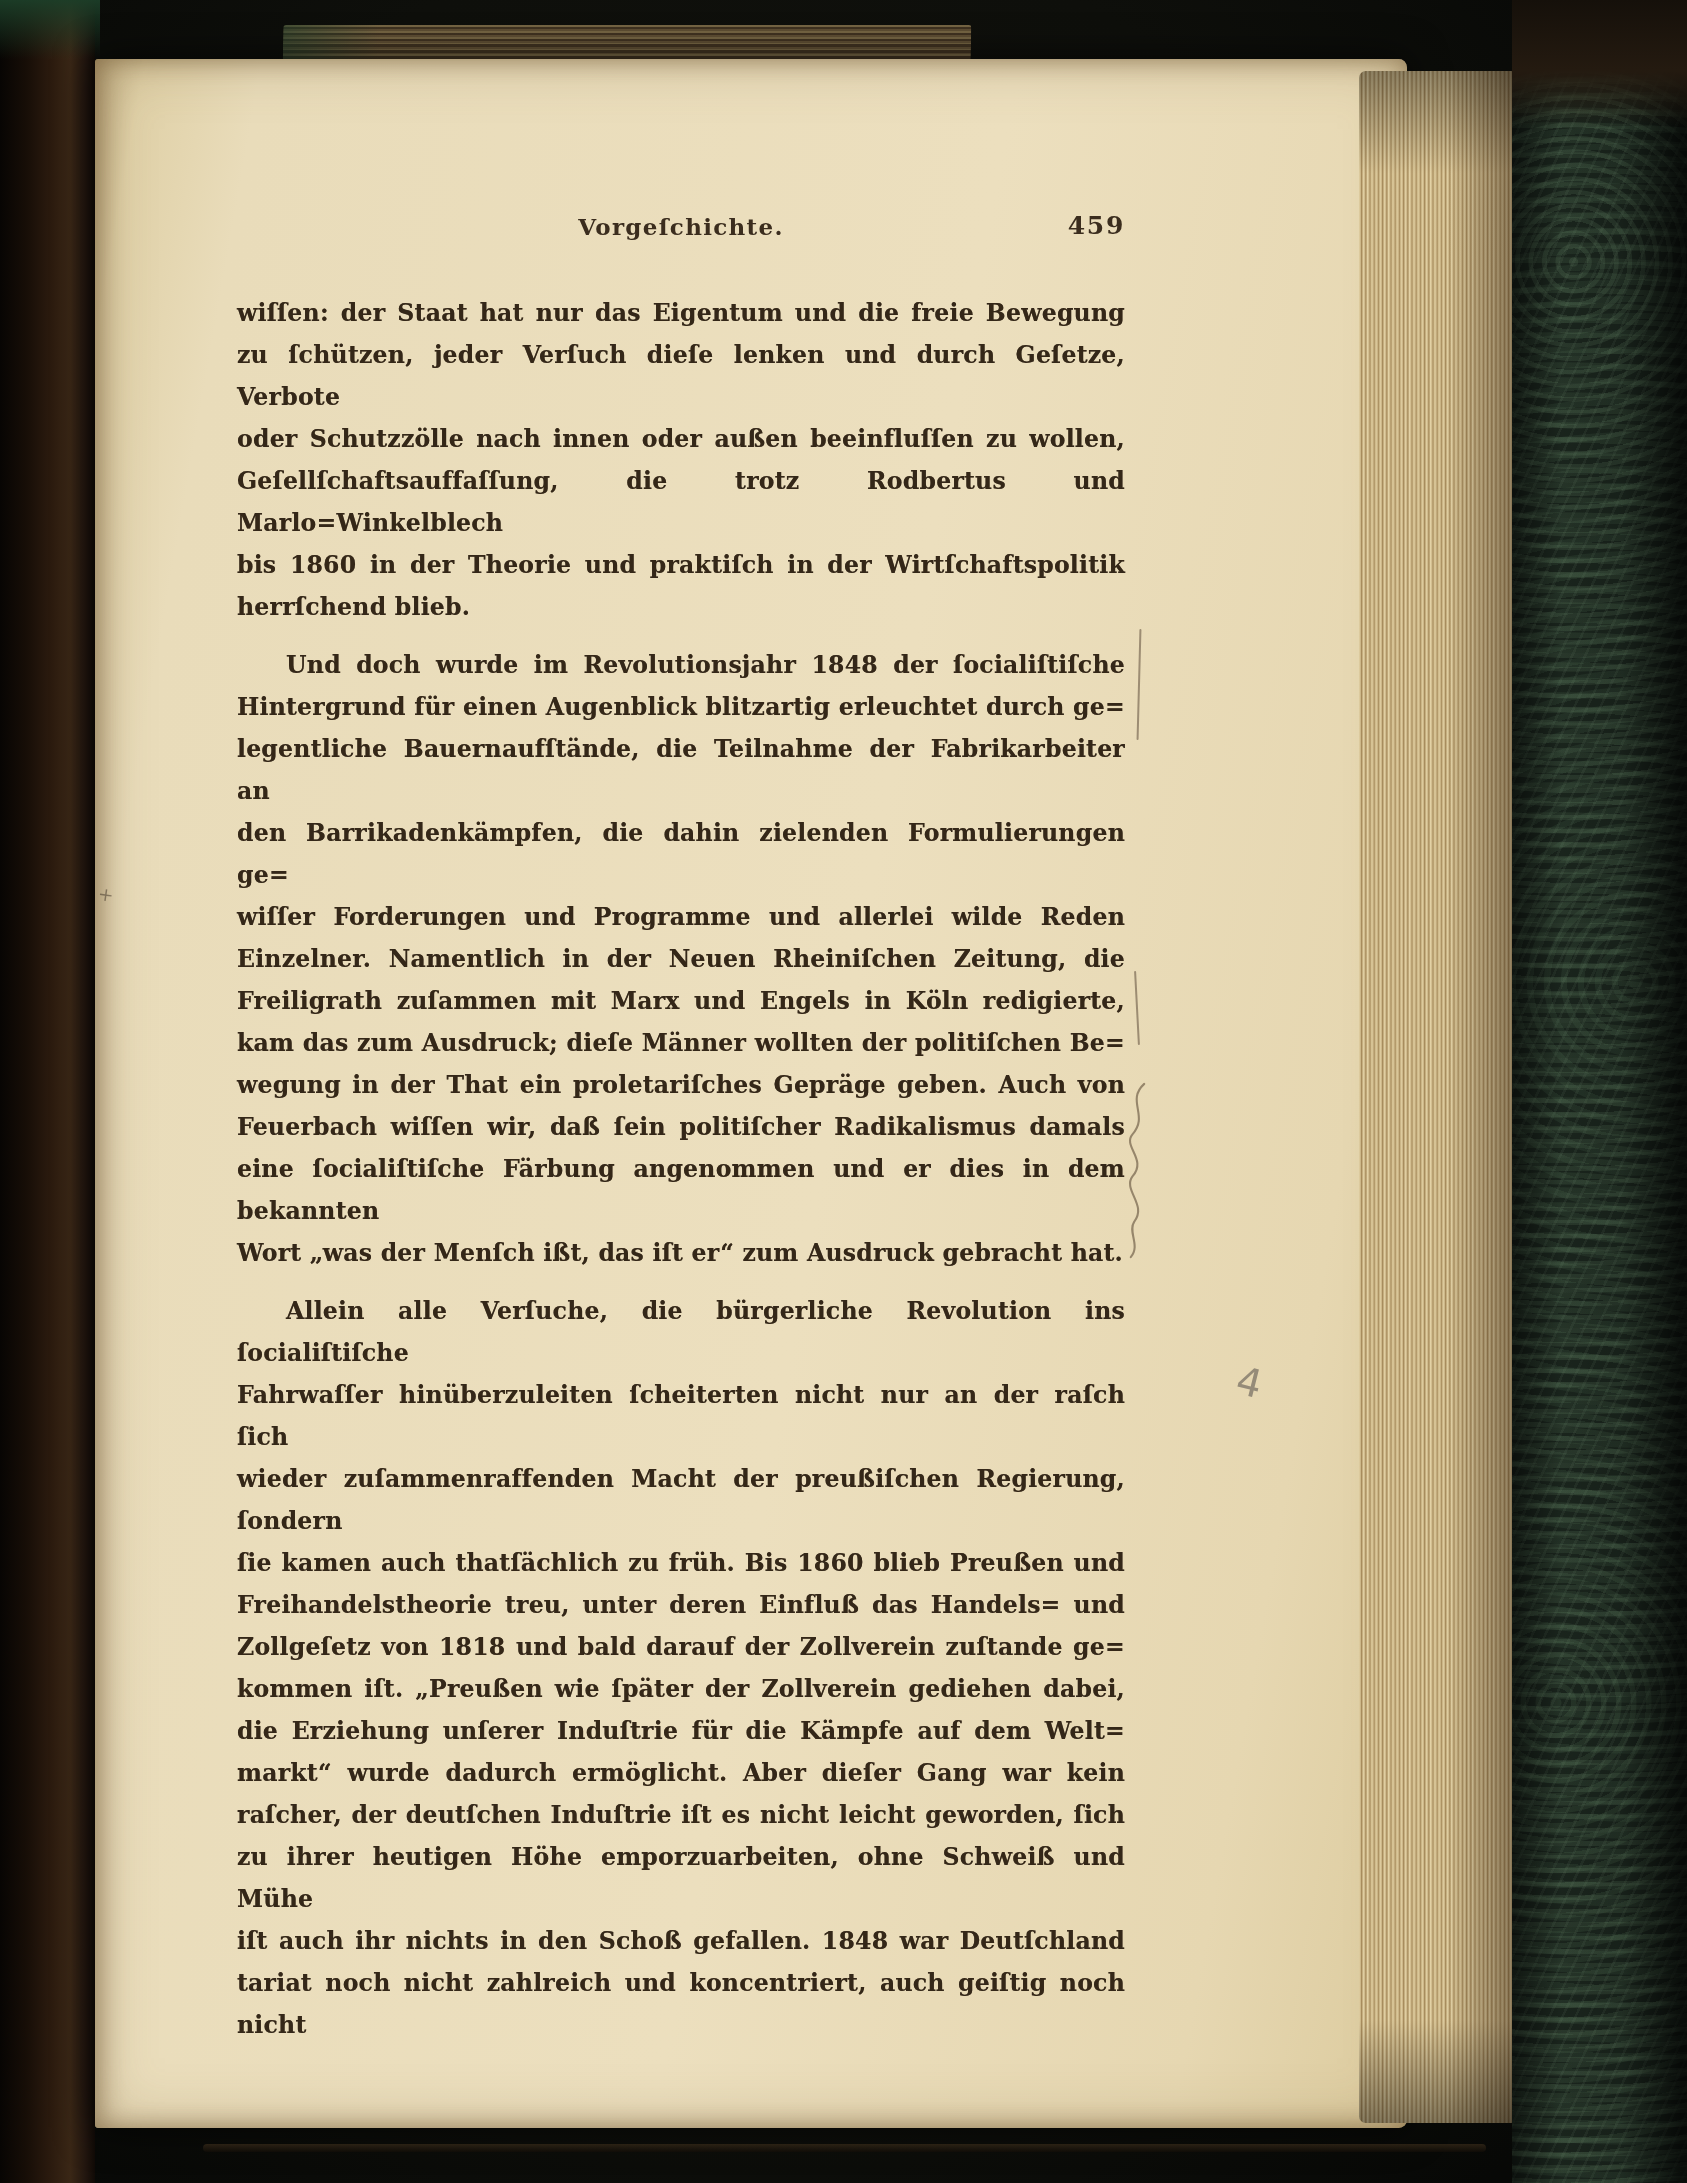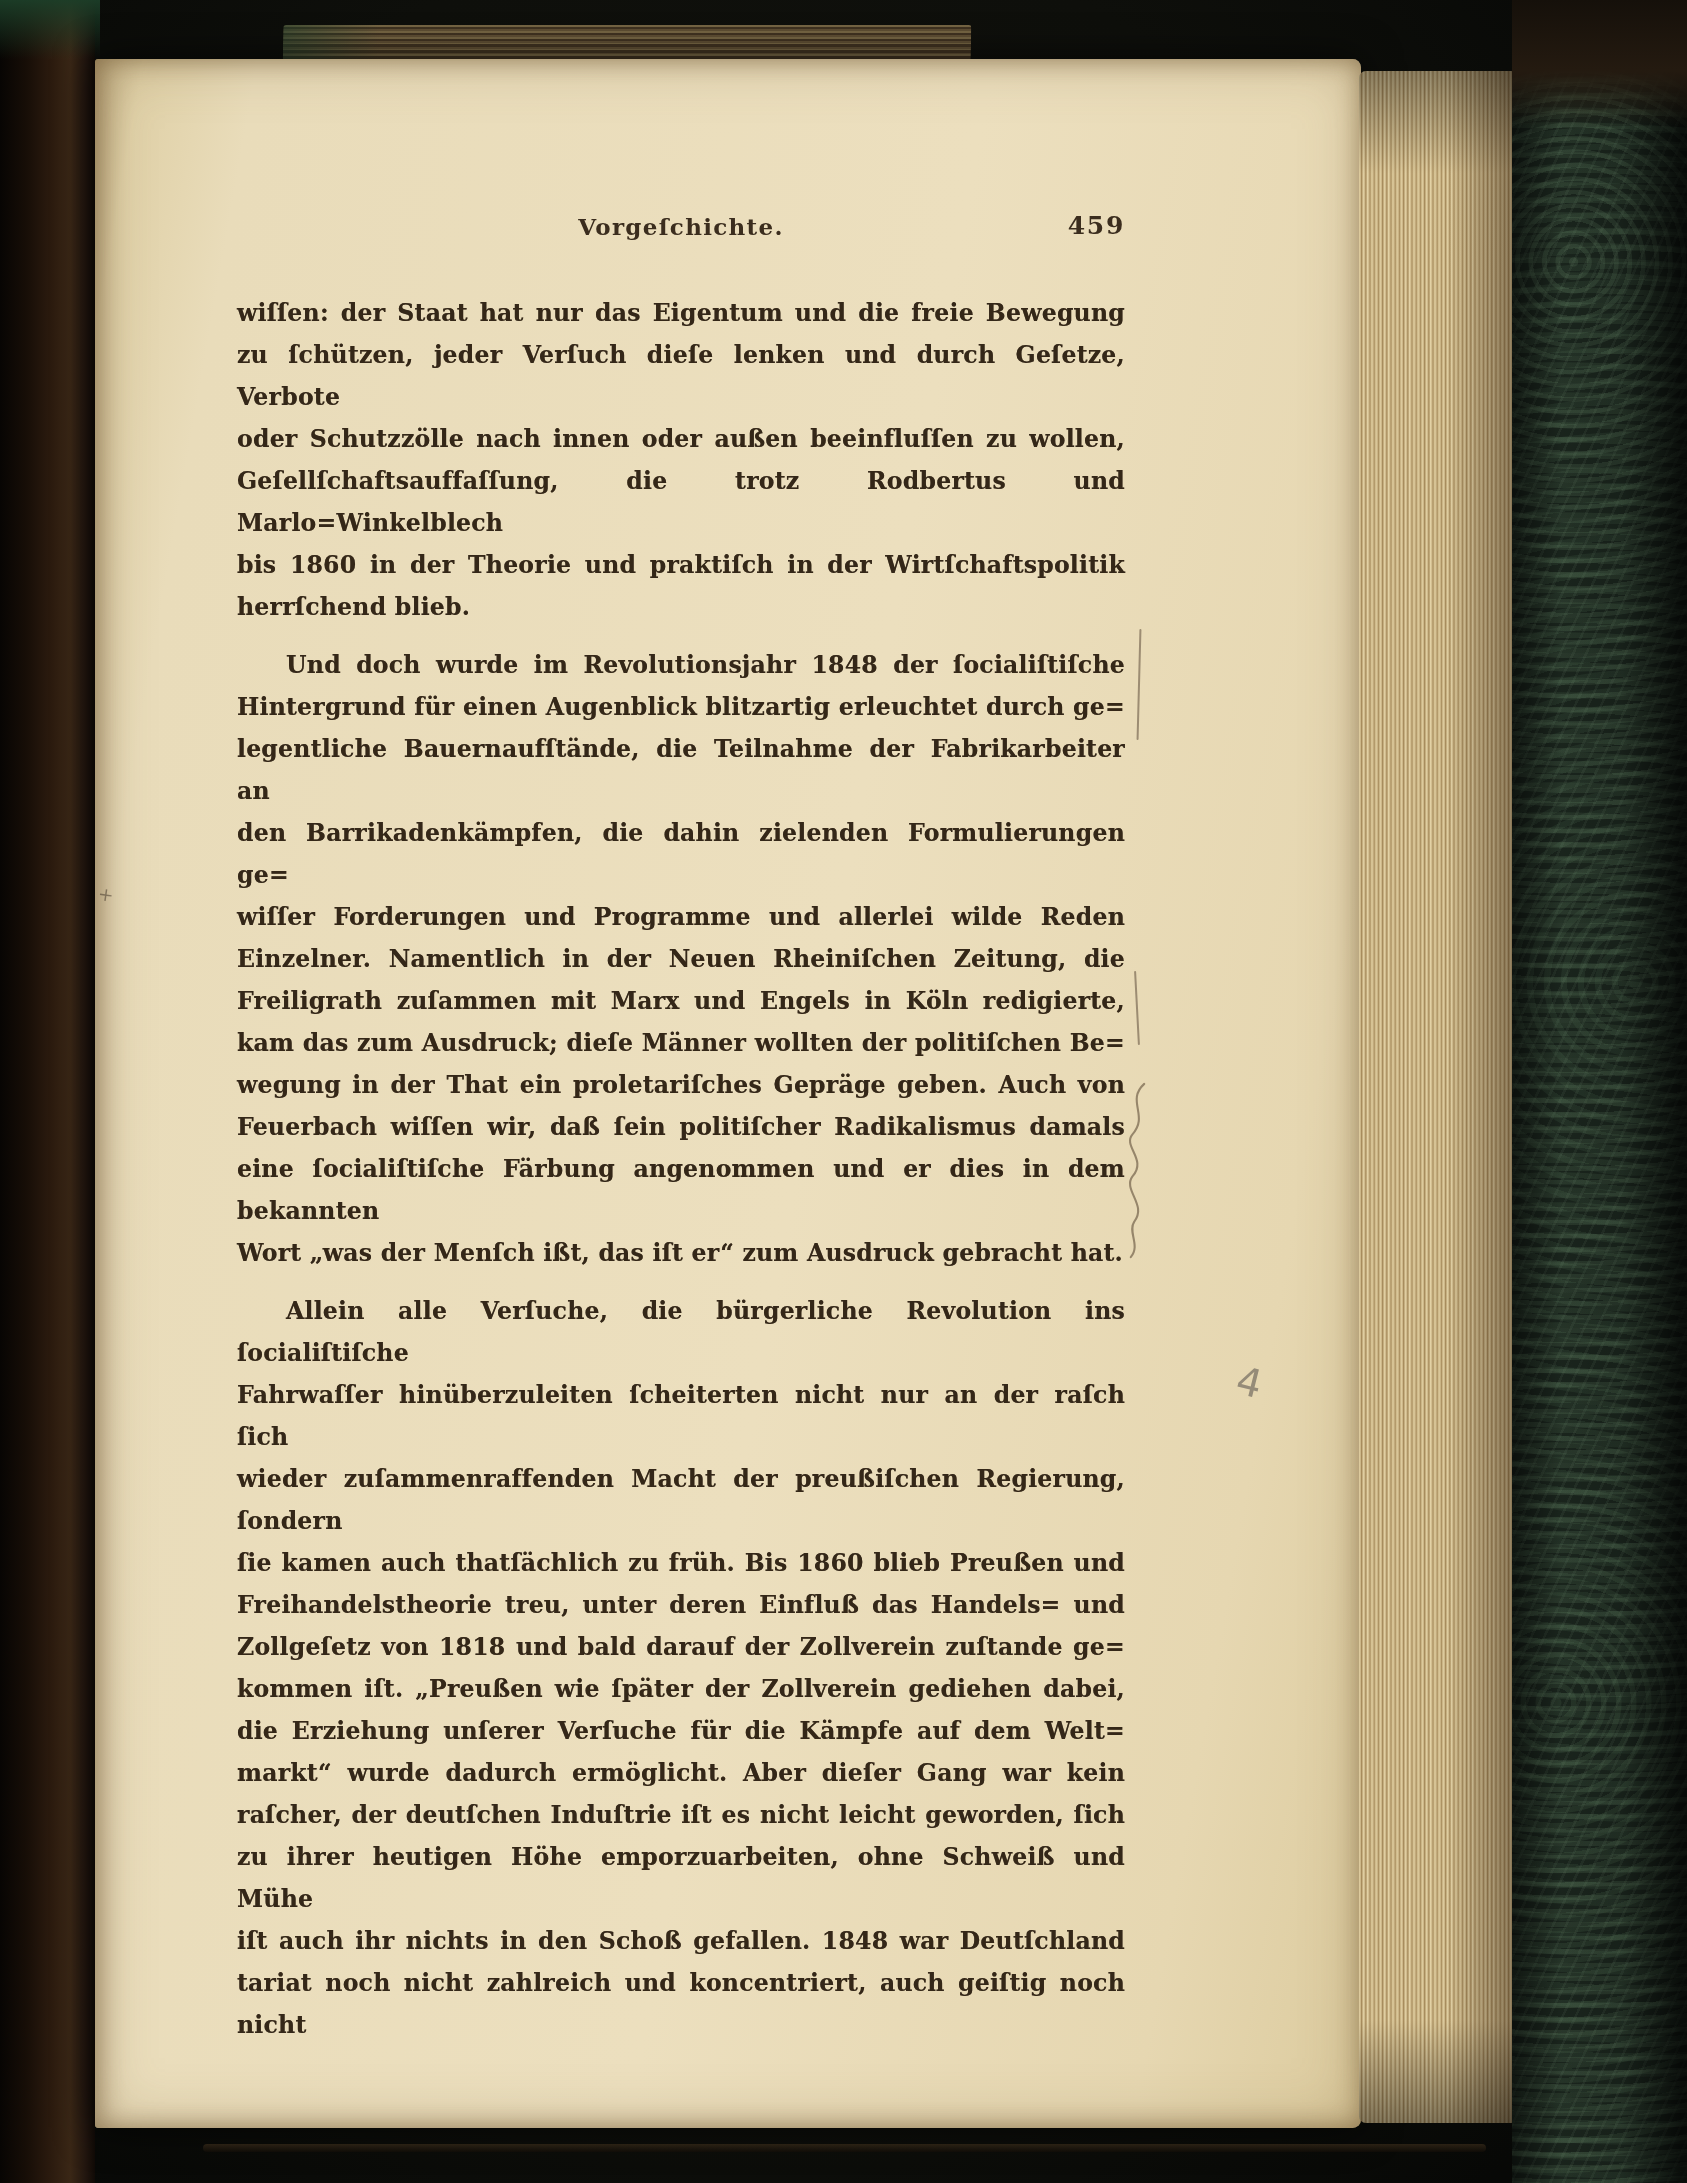--- a/index.html
+++ b/index.html
@@ -28,20 +28,21 @@
       repeating-linear-gradient(180deg,rgba(176,150,100,.85) 0 1.7px,rgba(88,68,44,.9) 1.7px 4.2px,rgba(140,114,74,.85) 4.2px 5.9px);
   }
 
   
   .page{
     position:absolute;left:95px;top:59px;width:1266px;height:2069px;
     border-radius:3.4px 8.4px 8.4px 3.4px;
     background:linear-gradient(100deg,#c9b78d 0%,#e0d1a8 3%,#e9dcba 10%,#ecdfbe 55%,#e6d7b1 86%,#dccb9e 100%);
     box-shadow:inset 0 0 59px rgba(118,92,52,.35), inset 8.4px 0 23.6px rgba(95,70,38,.35),
                inset -5px 0 20px rgba(118,92,52,.3), 0 0 39px rgba(0,0,0,.65);
+    padding-left:46px;
   }
   .page-header{position:absolute;left:142px;top:154px;width:888px;height:37px;color:#3b2d1e;}
   .running-title{
     position:absolute;left:0;right:0;text-align:center;
     font-size:23px;font-weight:700;letter-spacing:1.3px;
   }
   .page-number{position:absolute;right:0;top:-1.7px;font-size:25px;font-weight:700;letter-spacing:1.7px;}
 
   .page-body{
     position:absolute;left:142px;top:233px;width:888px;
@@ -128,21 +129,21 @@
         <div class="line">Feuerbach wiſſen wir, daß ſein politiſcher Radikalismus damals</div>
         <div class="line">eine ſocialiſtiſche Färbung angenommen und er dies in dem bekannten</div>
         <div class="line endpara">Wort „was der Menſch ißt, das iſt er“ zum Ausdruck gebracht hat.</div>
         <div class="line indent">Allein alle Verſuche, die bürgerliche Revolution ins ſocialiſtiſche</div>
         <div class="line">Fahrwaſſer hinüberzuleiten ſcheiterten nicht nur an der raſch ſich</div>
         <div class="line">wieder zuſammenraffenden Macht der preußiſchen Regierung, ſondern</div>
         <div class="line">ſie kamen auch thatſächlich zu früh. Bis 1860 blieb Preußen und</div>
         <div class="line">Freihandelstheorie treu, unter deren Einfluß das Handels= und</div>
         <div class="line">Zollgeſetz von 1818 und bald darauf der Zollverein zuſtande ge=</div>
         <div class="line">kommen iſt. „Preußen wie ſpäter der Zollverein gediehen dabei,</div>
-        <div class="line">die Erziehung unſerer Verſuche für die Kämpfe auf dem Welt=</div>
+        <div class="line">die Erziehung unſerer Induſtrie für die Kämpfe auf dem Welt=</div>
         <div class="line">markt“ wurde dadurch ermöglicht. Aber dieſer Gang war kein</div>
         <div class="line">raſcher, der deutſchen Induſtrie iſt es nicht leicht geworden, ſich</div>
         <div class="line">zu ihrer heutigen Höhe emporzuarbeiten, ohne Schweiß und Mühe</div>
         <div class="line">iſt auch ihr nichts in den Schoß gefallen. 1848 war Deutſchland</div>
         <div class="line">tariat noch nicht zahlreich und koncentriert, auch geiſtig noch nicht</div>
       </div>
   </div>
 
   <div class="fore-edge"></div>
   <div class="cover"></div>

